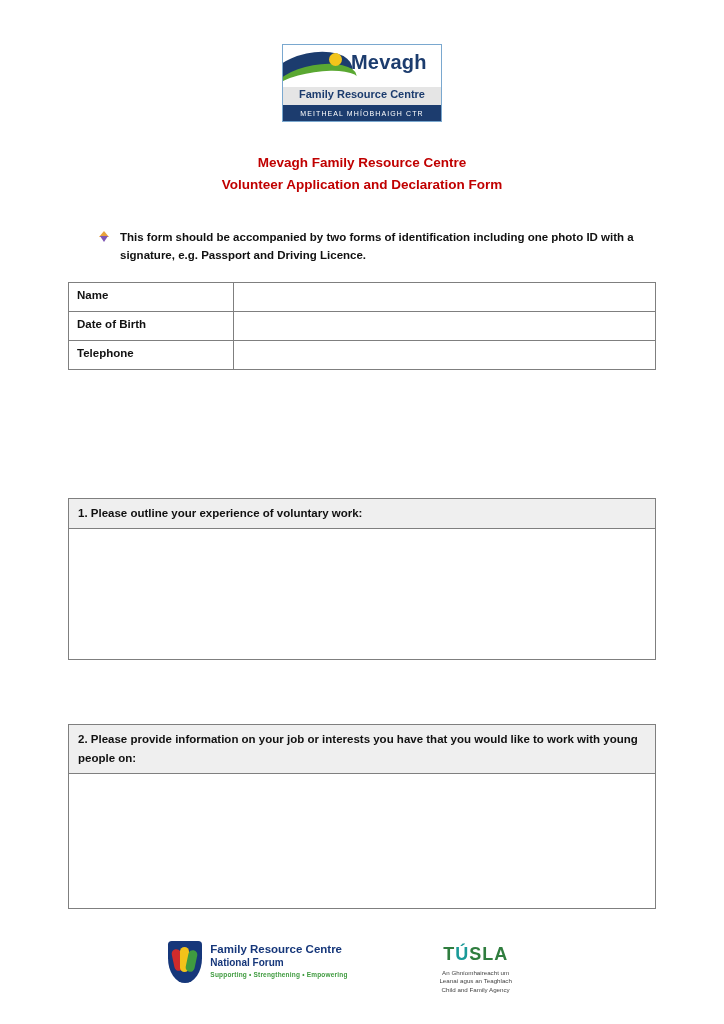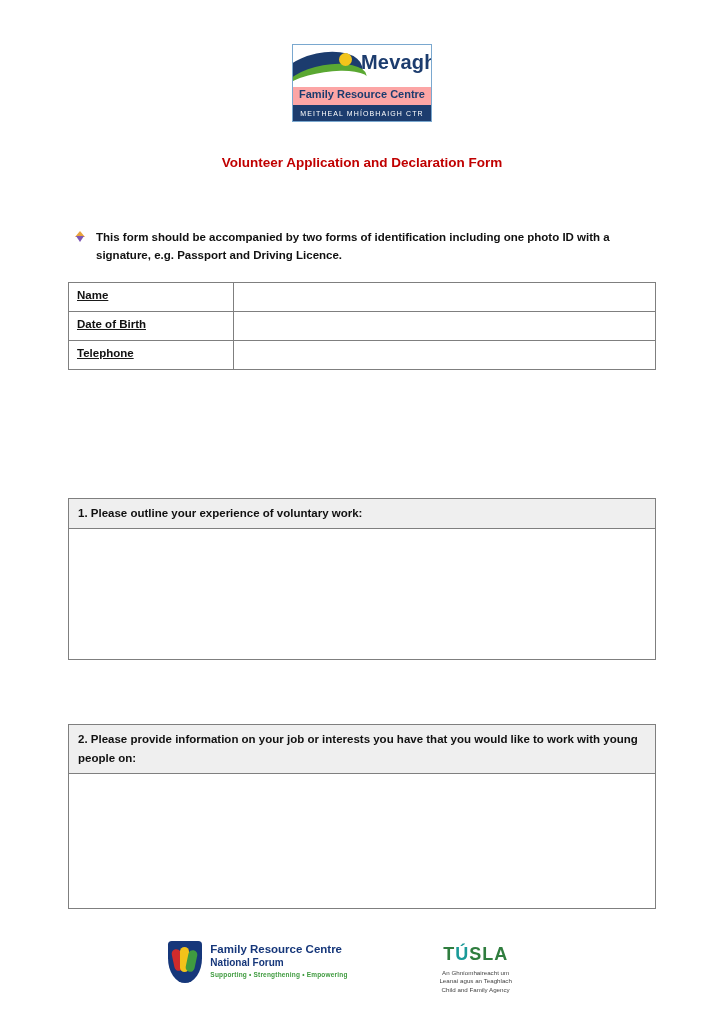--- a/index.html
+++ b/index.html
@@ -24,24 +24,24 @@
   
   .logo-wrap {
     position: absolute;
     top: 44px;
     left: 0;
     width: 100%;
     display: flex;
     justify-content: center;
   }
   .logo {
-    width: 140px;
+    width: 160px;
     height: 78px;
     border: 1px solid #7aa8cf;
-    background: #fca5a5;
+    background: #e5e5e5;
     position: relative;
     overflow: hidden;
     box-sizing: border-box;
   }
   .logo-top {
     position: absolute;
     left: 0; top: 0;
     width: 100%;
     height: 42px;
     background: #ffffff;
@@ -122,21 +122,21 @@
     color: #c00000;
     font-size: 13.5px;
     font-weight: bold;
     line-height: 22px;
   }
 
   
   .note {
     position: absolute;
     top: 228px;
-    left: 74px;
+    left: 98px;
     width: 540px;
     display: flex;
     gap: 10px;
     align-items: flex-start;
   }
   .note-bullet {
     width: 12px;
     height: 14px;
     flex: 0 0 12px;
     position: relative;
@@ -163,21 +163,20 @@
   }
 
   
   .details {
     position: absolute;
     top: 282px;
     left: 68px;
     width: 588px;
     border-collapse: collapse;
     table-layout: fixed;
-    text-decoration: underline;
   }
   .details td {
     border: 1px solid #7f7f7f;
     font-size: 11.5px;
     padding: 6px 8px;
     vertical-align: top;
     color: #111111;
     font-weight: 600;
   }
   .details td.label {
@@ -310,20 +309,21 @@
         <div class="logo-swoosh-white"></div>
         <div class="logo-sun"></div>
         <div class="logo-name">Mevagh</div>
       </div>
       <div class="logo-sub">Family Resource Centre</div>
       <div class="logo-band">MEITHEAL MHÍOBHAIGH CTR</div>
     </div>
   </div>
 
   <div class="title-block">
+    <div class="title-line">Mevagh Family Resource Centre</div>
     <div class="title-line">Volunteer Application and Declaration Form</div>
   </div>
 
   <div class="note">
     <div class="note-bullet">
       <div class="b1"></div>
       <div class="b2"></div>
     </div>
     <div class="note-text">This form should be accompanied by two forms of identification including one photo ID with a signature, e.g. Passport and Driving Licence.</div>
   </div>

